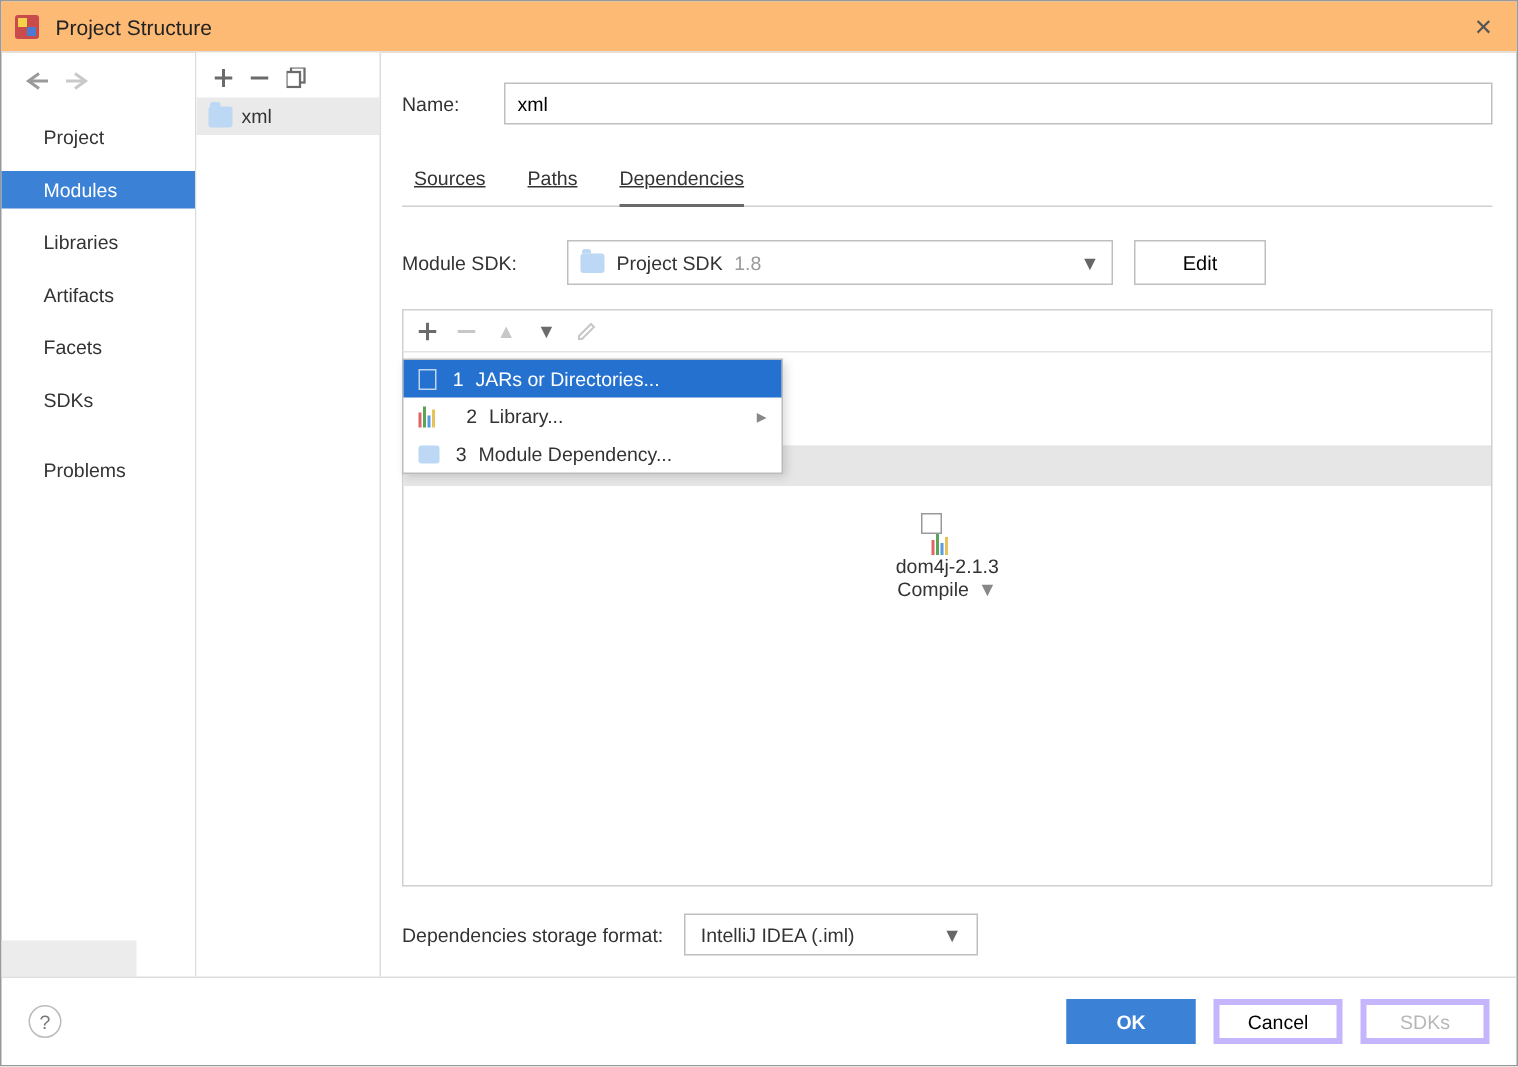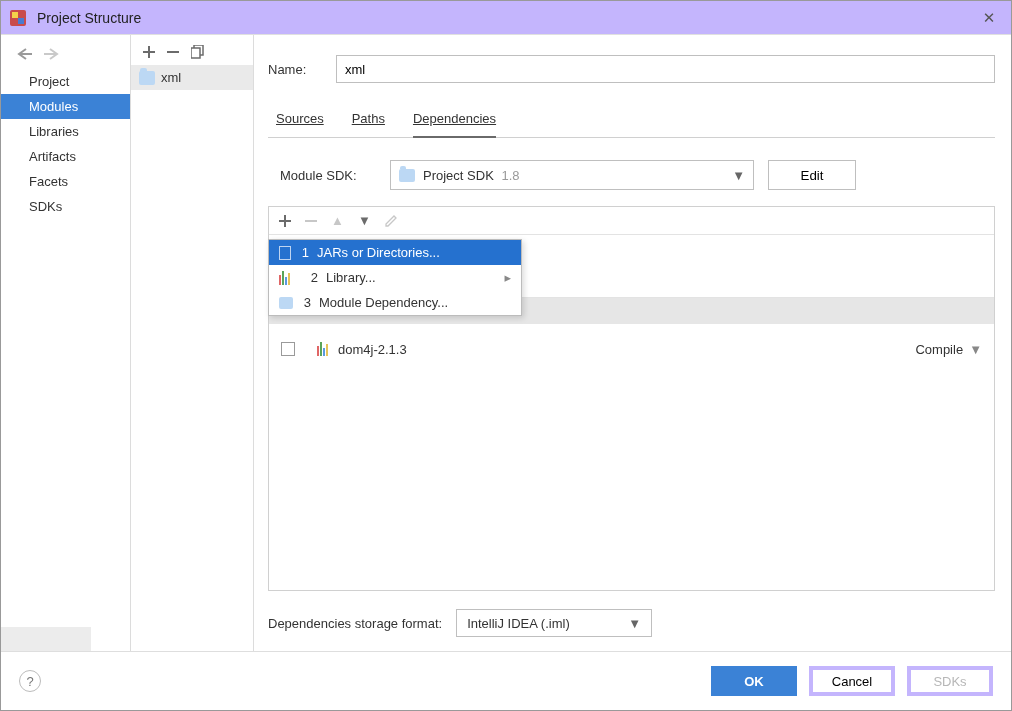--- a/index.html
+++ b/index.html
@@ -1,61 +1,61 @@
 <!DOCTYPE html>
 <html><head>
 <meta charset="utf-8">
 <style>
   * { box-sizing: border-box; margin: 0; padding: 0; }
   body { font-family: "Segoe UI", Arial, sans-serif; font-size: 13px; color: #333; background: #fff; overflow: hidden; }
   .window { width: 1012px; height: 711px; border: 1px solid #999; display: flex; flex-direction: column; }
-  .titlebar { height: 34px; display: flex; align-items: center; padding: 0 8px; background: #c4b5fd; border-bottom: 1px solid #e0e0e0; }
+  .titlebar { height: 34px; display: flex; align-items: center; padding: 0 8px; background: #fdba74; border-bottom: 1px solid #e0e0e0; }
   .titlebar .app-icon { width: 18px; height: 18px; margin-right: 10px; }
   .titlebar .title { font-size: 14px; color: #222; flex: 1; }
   .titlebar .close { width: 28px; text-align: center; color: #555; font-size: 15px; cursor: pointer; }
   .body { flex: 1; display: flex; min-height: 0; }
   .leftcol { width: 130px; border-right: 1px solid #dcdcdc; display: flex; flex-direction: column; }
   .navrow { display: flex; gap: 10px; padding: 12px 14px 8px; color: #888; }
   .navrow span { cursor: pointer; }
   .section-label { font-size: 13px; color: #444; padding: 8px 10px 4px 10px; }
-  .side-item { padding: 5px 10px 5px 28px; color: #333; cursor: pointer; }
+  .side-item { padding: 5px 10px 5px 28px; color: #333; cursor: pointer; margin-top: 10px; }
   .side-item.selected { background: #3b82d6; color: #fff; }
   .leftspacer { flex: 1; }
   .leftfoot { height: 24px; background: #ececec; width: 70%; margin-left: 0; }
   .midcol { width: 123px; background: #fff; border-right: 1px solid #dcdcdc; display: flex; flex-direction: column; }
   .midtool { display: flex; align-items: center; gap: 12px; padding: 10px 12px 6px; color: #6b6b6b; }
   .midtool .tbtn { cursor: pointer; font-size: 16px; display: inline-flex; align-items: center; }
   .tree-item { display: flex; align-items: center; gap: 6px; padding: 5px 8px; background: #eaeaea; cursor: pointer; }
   .folder-ico { width: 16px; height: 14px; background: #bcd8f4; border-radius: 2px; position: relative; }
   .folder-ico::before { content:""; position:absolute; top:-3px; left:1px; width:7px; height:4px; background:#bcd8f4; border-radius:2px 2px 0 0; }
   .rightcol { flex: 1; display: flex; flex-direction: column; padding: 14px 16px 0 14px; min-width: 0; }
   .namerow { display: flex; align-items: center; gap: 16px; margin: 6px 0 22px; }
   .namerow label { width: 52px; color: #333; }
   .namerow input { flex: 1; height: 28px; border: 1px solid #bfbfbf; padding: 0 8px; font-size: 13px; }
   .tabs { display: flex; gap: 28px; border-bottom: 1px solid #d0d0d0; padding: 0 8px; }
   .tab { padding: 6px 0 10px; cursor: pointer; color: #333; text-decoration: underline; }
   .tab.active { border-bottom: 2px solid #6a6a6a; margin-bottom: -1px; }
-  .sdkrow { display: flex; align-items: center; gap: 14px; margin: 22px 12px 16px; }
+  .sdkrow { display: flex; align-items: center; gap: 14px; margin: 22px 0 16px; }
   .sdkrow label { width: 96px; color: #333; }
   .sdk-select { flex: 1; max-width: 364px; height: 30px; border: 1px solid #bfbfbf; display: flex; align-items: center; padding: 0 8px; cursor: pointer; }
   .sdk-select .fld { width: 16px; height: 13px; background:#bcd8f4; border-radius:2px; margin-right:8px; position:relative; }
   .sdk-select .fld::before{content:"";position:absolute;top:-3px;left:1px;width:6px;height:3px;background:#bcd8f4;border-radius:2px 2px 0 0;}
   .sdk-select .txt { flex: 1; }
   .sdk-select .ver { color: #9a9a9a; margin-left: 4px; }
   .sdk-select .caret { color: #666; }
   .edit-btn { width: 88px; height: 30px; border: 1px solid #bfbfbf; background: #fff; cursor: pointer; }
   .depbox { border: 1px solid #d0d0d0; flex: 1; display: flex; flex-direction: column; min-height: 0; position: relative; }
   .deptbar { display: flex; align-items: center; gap: 14px; padding: 6px 10px; border-bottom: 1px solid #e3e3e3; color: #6b6b6b; }
   .deptbar .ico { cursor: pointer; display: inline-flex; align-items: center; }
   .deptbar .ico.dis { color: #c7c7c7; cursor: default; }
   .tablehead { display: flex; border-bottom: 1px solid #e3e3e3; font-weight: normal; color: #15803d; flex-direction: column; }
   .col-main { flex: 1; padding: 8px 12px 8px 54px; }
   .col-scope { width: 92px; padding: 8px 12px; }
   .grayrow { height: 26px; background: #e6e6e6; }
-  .deprow { display: flex; align-items: flex-start; padding: 8px 12px; }
+  .deprow { display: flex; align-items: center; padding: 8px 12px; flex-direction: column; }
   .deprow .chk { width: 14px; height: 14px; border: 1px solid #9a9a9a; margin-right: 22px; cursor: pointer; }
   .lib-ico { display:inline-flex; gap:1px; margin-right:10px; align-items:flex-end; }
   .lib-ico span{ width:2px; }
   .lib-ico span:nth-child(1){height:10px;background:#e06666;}
   .lib-ico span:nth-child(2){height:14px;background:#5aa45a;}
   .lib-ico span:nth-child(3){height:8px;background:#5a9ae0;}
   .lib-ico span:nth-child(4){height:12px;background:#e6c35a;}
   .deprow .name { flex: 1; }
   .deprow .scope { color: #333; display: flex; align-items: center; gap: 6px; }
   .popup { position: absolute; top: 32px; left: -1px; width: 254px; background: #fff; border: 1px solid #bcbcbc; box-shadow: 2px 2px 6px rgba(0,0,0,0.15); z-index: 5; }
@@ -109,20 +109,21 @@
             </svg>
           </span>
       </div>
       <div class="side-item">Project</div>
       <div class="side-item selected">Modules</div>
       <div class="side-item">Libraries</div>
       <div class="side-item">Artifacts</div>
       <div class="side-item">Facets</div>
       <div class="side-item">SDKs</div>
       <div style="height:12px"></div>
+      <div class="side-item" style="padding-left:28px">Problems</div>
       <div class="leftspacer"></div>
       <div class="leftfoot"></div>
     </div>
 
     <div class="midcol">
       <div class="midtool">
         <span class="tbtn">
             <svg width="12" height="12">
               <line x1="6" y1="0" x2="6" y2="12" stroke="#6b6b6b" stroke-width="2"></line>
               <line x1="0" y1="6" x2="12" y2="6" stroke="#6b6b6b" stroke-width="2"></line>

